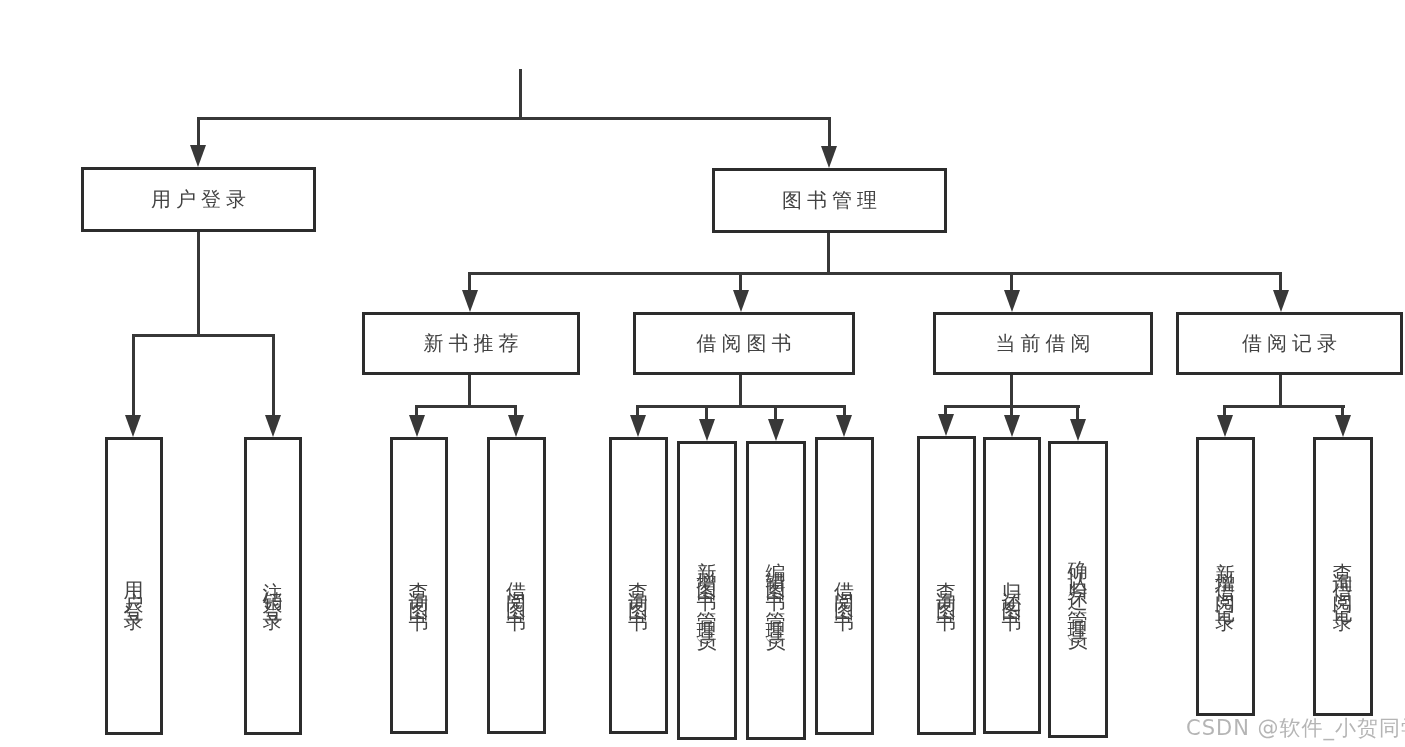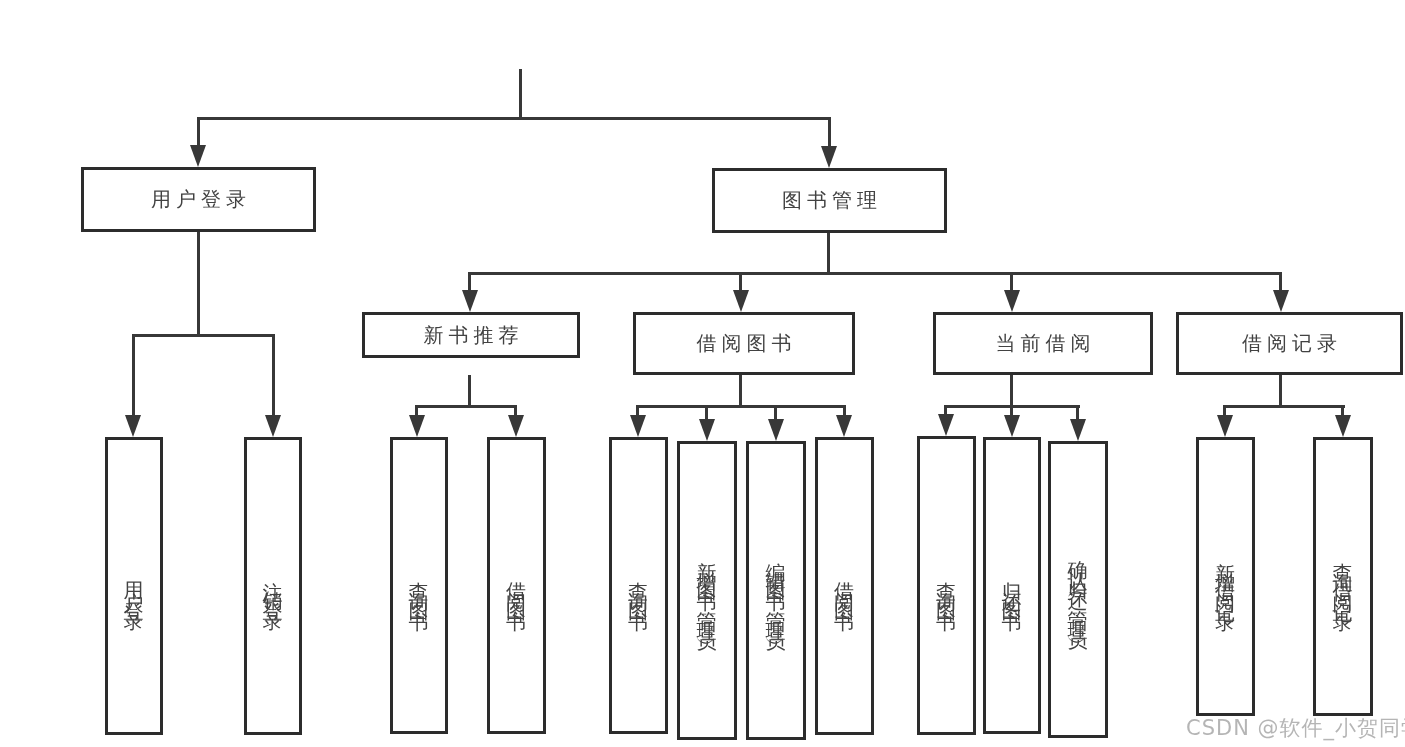--- a/index.html
+++ b/index.html
@@ -69,21 +69,21 @@
   <div class="hl" style="left:469px;top:272px;width:813px;"></div>
   <div class="vl" style="left:468px;top:272px;height:20px;"></div>
   <div class="ah" style="left:462px;top:290px;"></div>
   <div class="vl" style="left:739px;top:272px;height:20px;"></div>
   <div class="ah" style="left:733px;top:290px;"></div>
   <div class="vl" style="left:1010px;top:272px;height:20px;"></div>
   <div class="ah" style="left:1004px;top:290px;"></div>
   <div class="vl" style="left:1279px;top:272px;height:20px;"></div>
   <div class="ah" style="left:1273px;top:290px;"></div>
 
-  <div class="node hbox" style="left:362px;top:312px;width:218px;height:46px;">
+  <div class="node hbox" style="left:362px;top:312px;width:218px;height:63px;">
     <span>新书推荐</span>
   </div>
   <div class="node hbox" style="left:633px;top:312px;width:222px;height:63px;">
     <span>借阅图书</span>
   </div>
   <div class="node hbox" style="left:905px;top:312px;width:220px;height:63px;margin-left:28px;">
     <span>当前借阅</span>
   </div>
   <div class="node hbox" style="left:1144px;top:312px;width:227px;height:63px;margin-left:32px;">
     <span>借阅记录</span>

